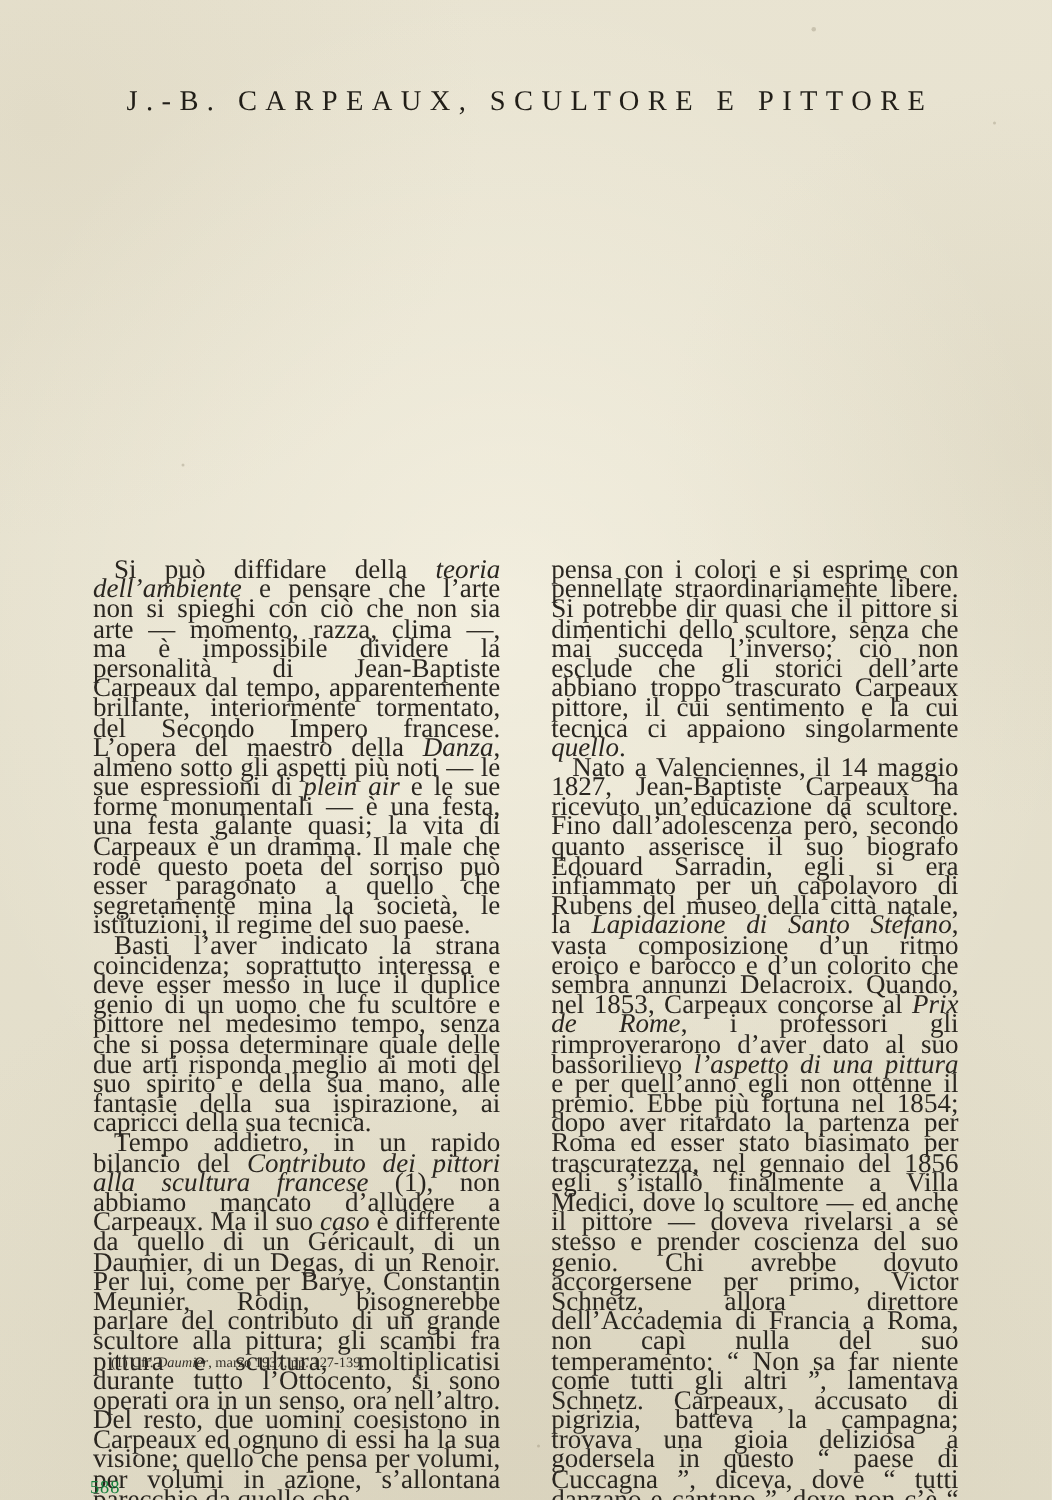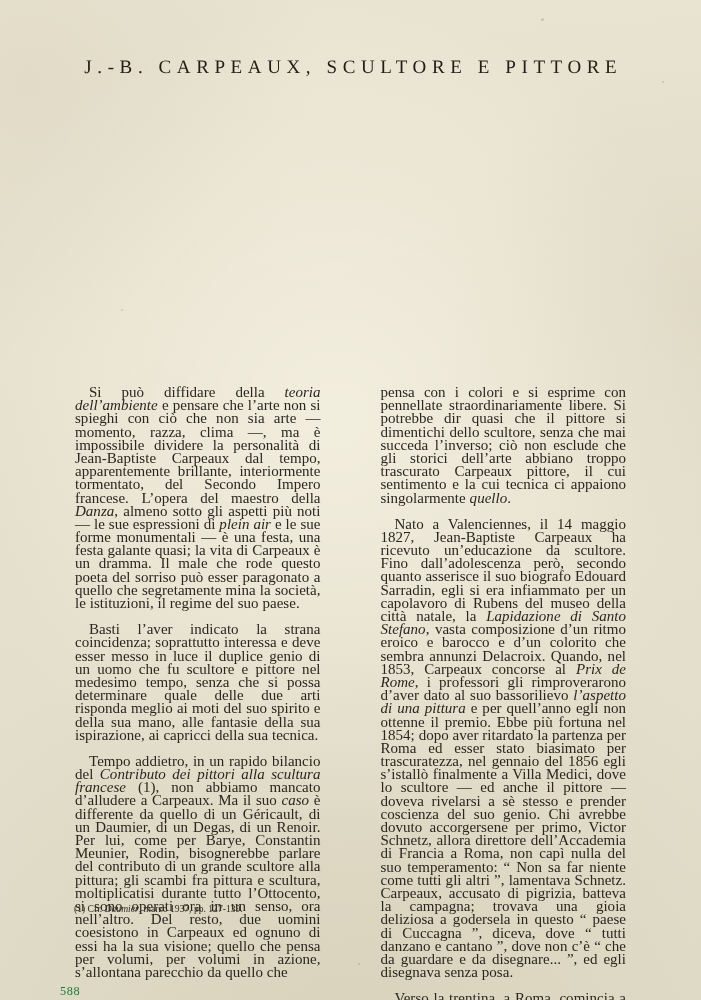--- a/index.html
+++ b/index.html
@@ -60,22 +60,22 @@
     display: flex;
     gap: 34px;
     align-items: flex-start;
   }
   .col {
     width: 271.5px;
     flex: 0 0 271.5px;
   }
 
   .col p {
-    margin: 13px;
-    font-size: 15px;
+    margin: 0;
+    font-size: 18px;
     line-height: 13.18px;
     text-align: justify;
     text-justify: inter-word;
     hyphens: none;
     color: #2a2620;
     letter-spacing: 0.02px;
     word-spacing: 0.1px;
   }
   .col p + p { margin-top: 0; }
   .col p.ind { text-indent: 14px; }

